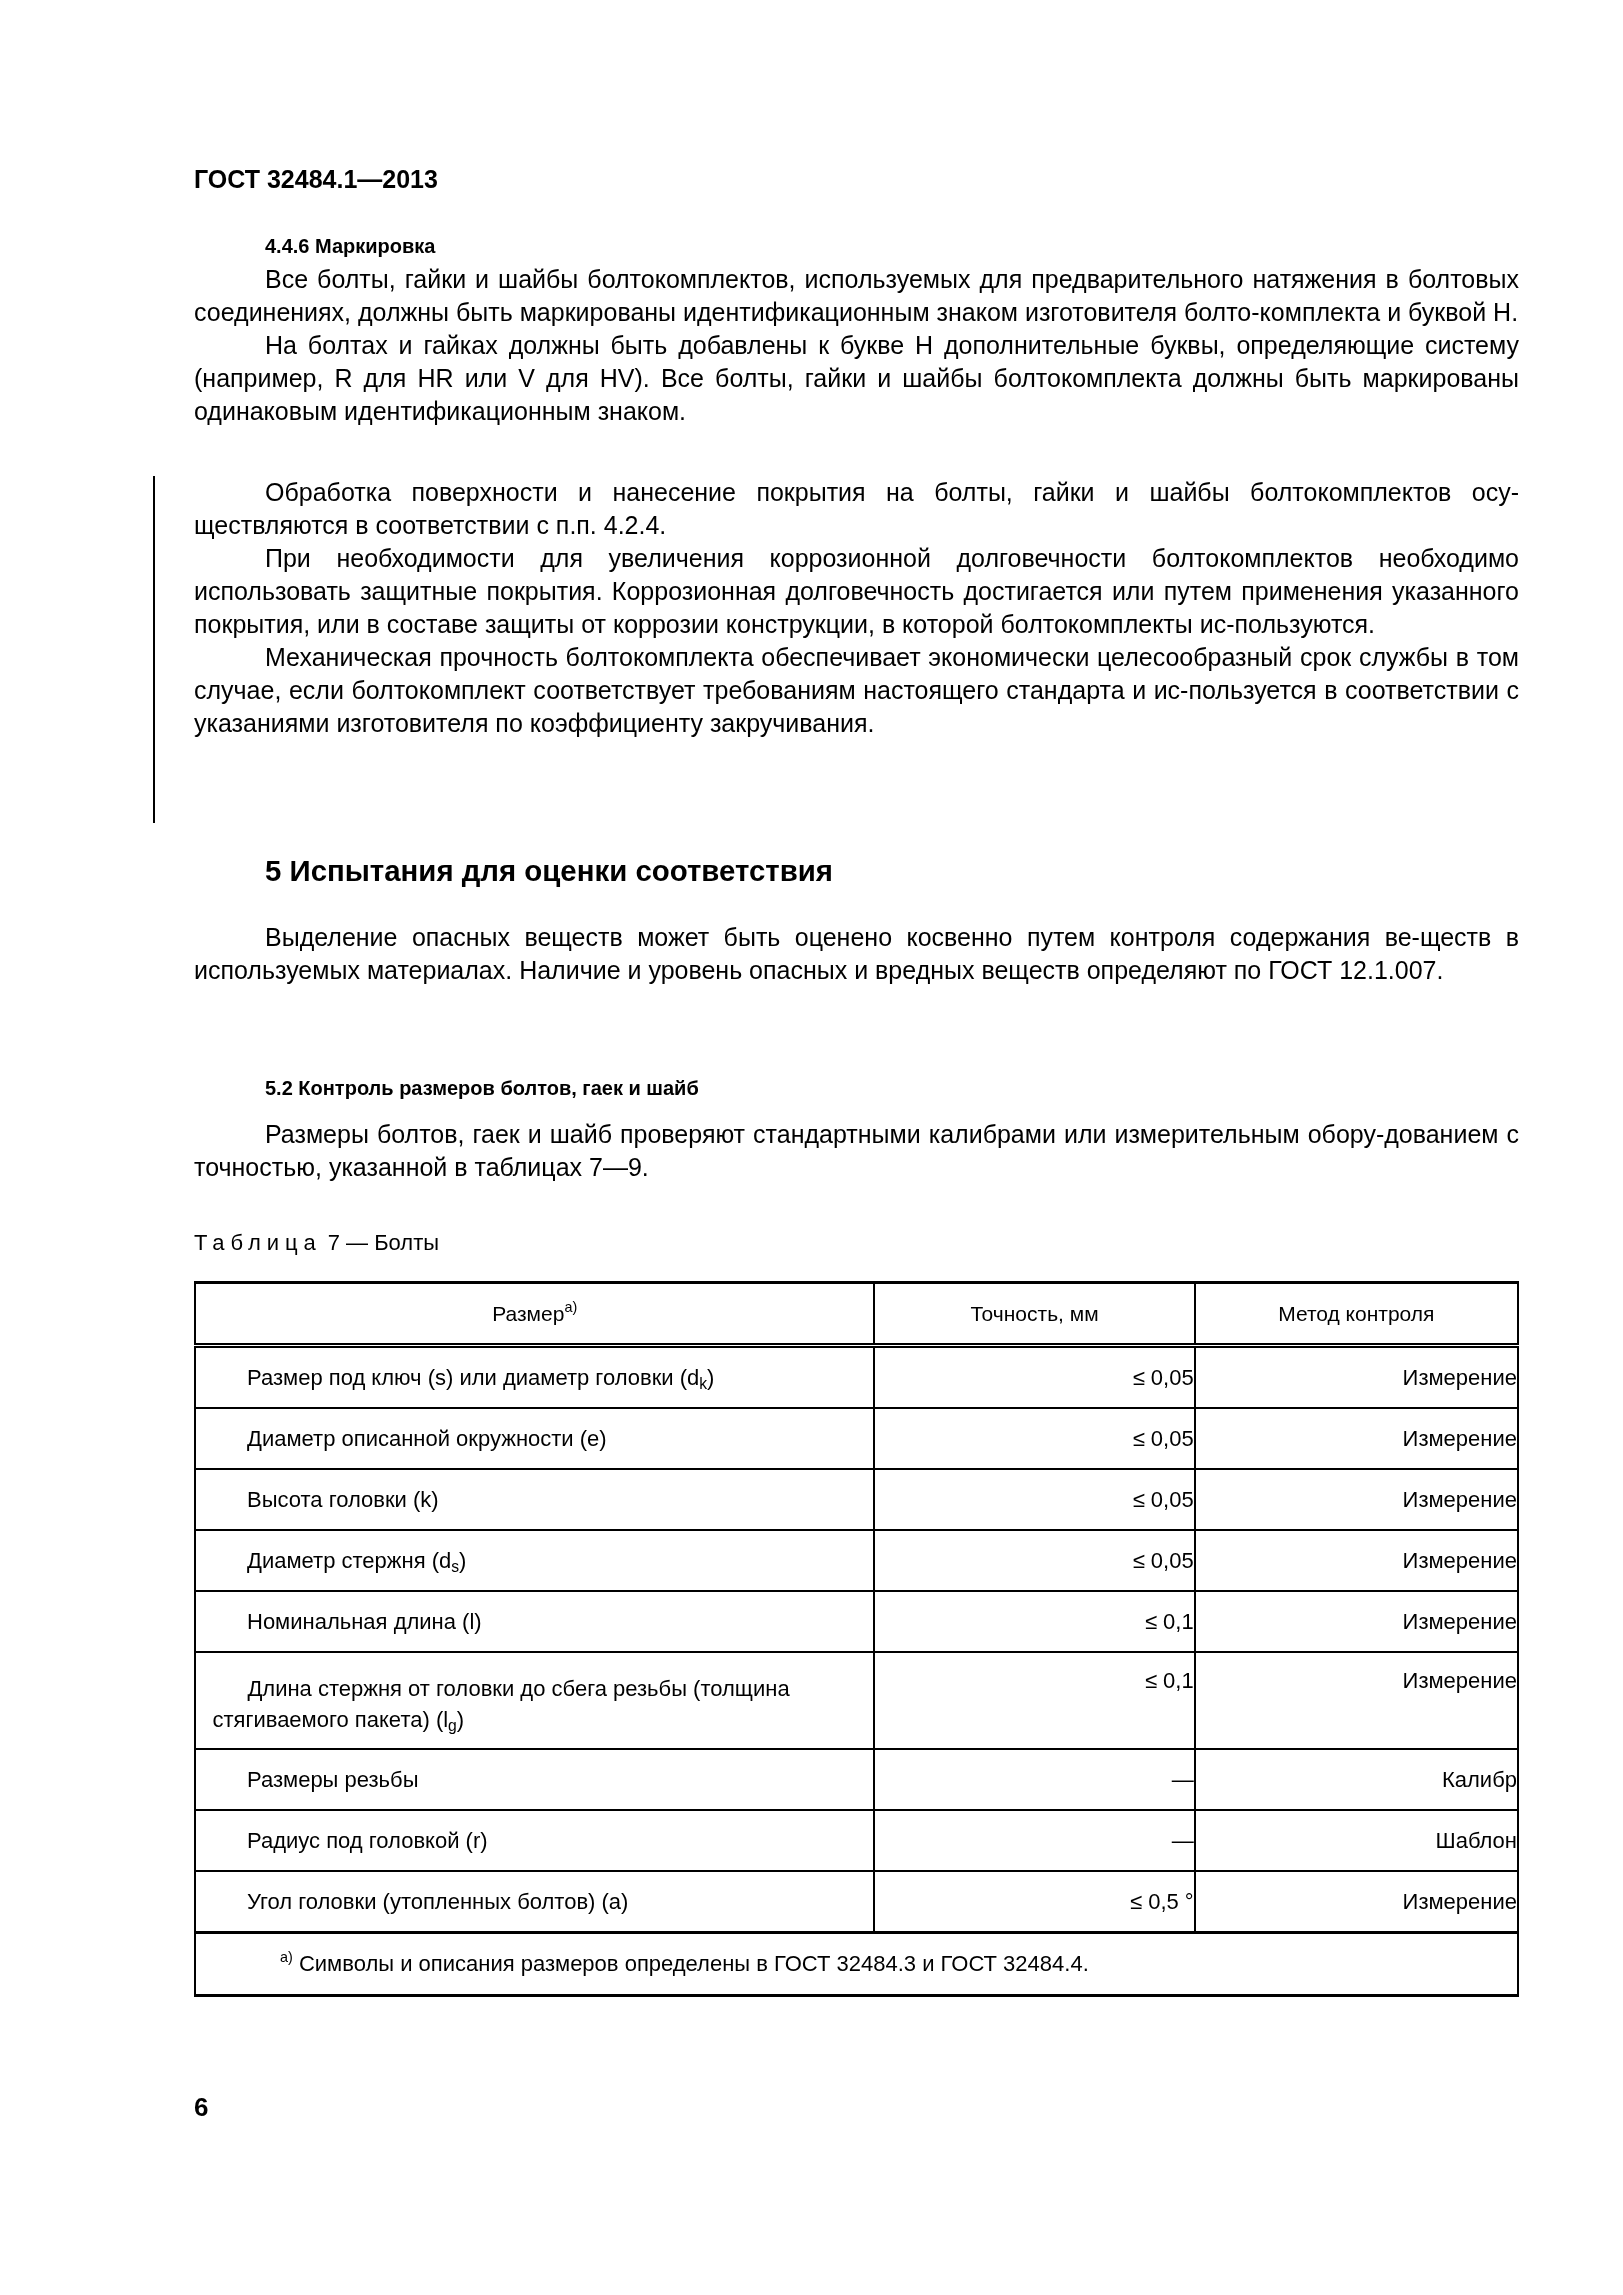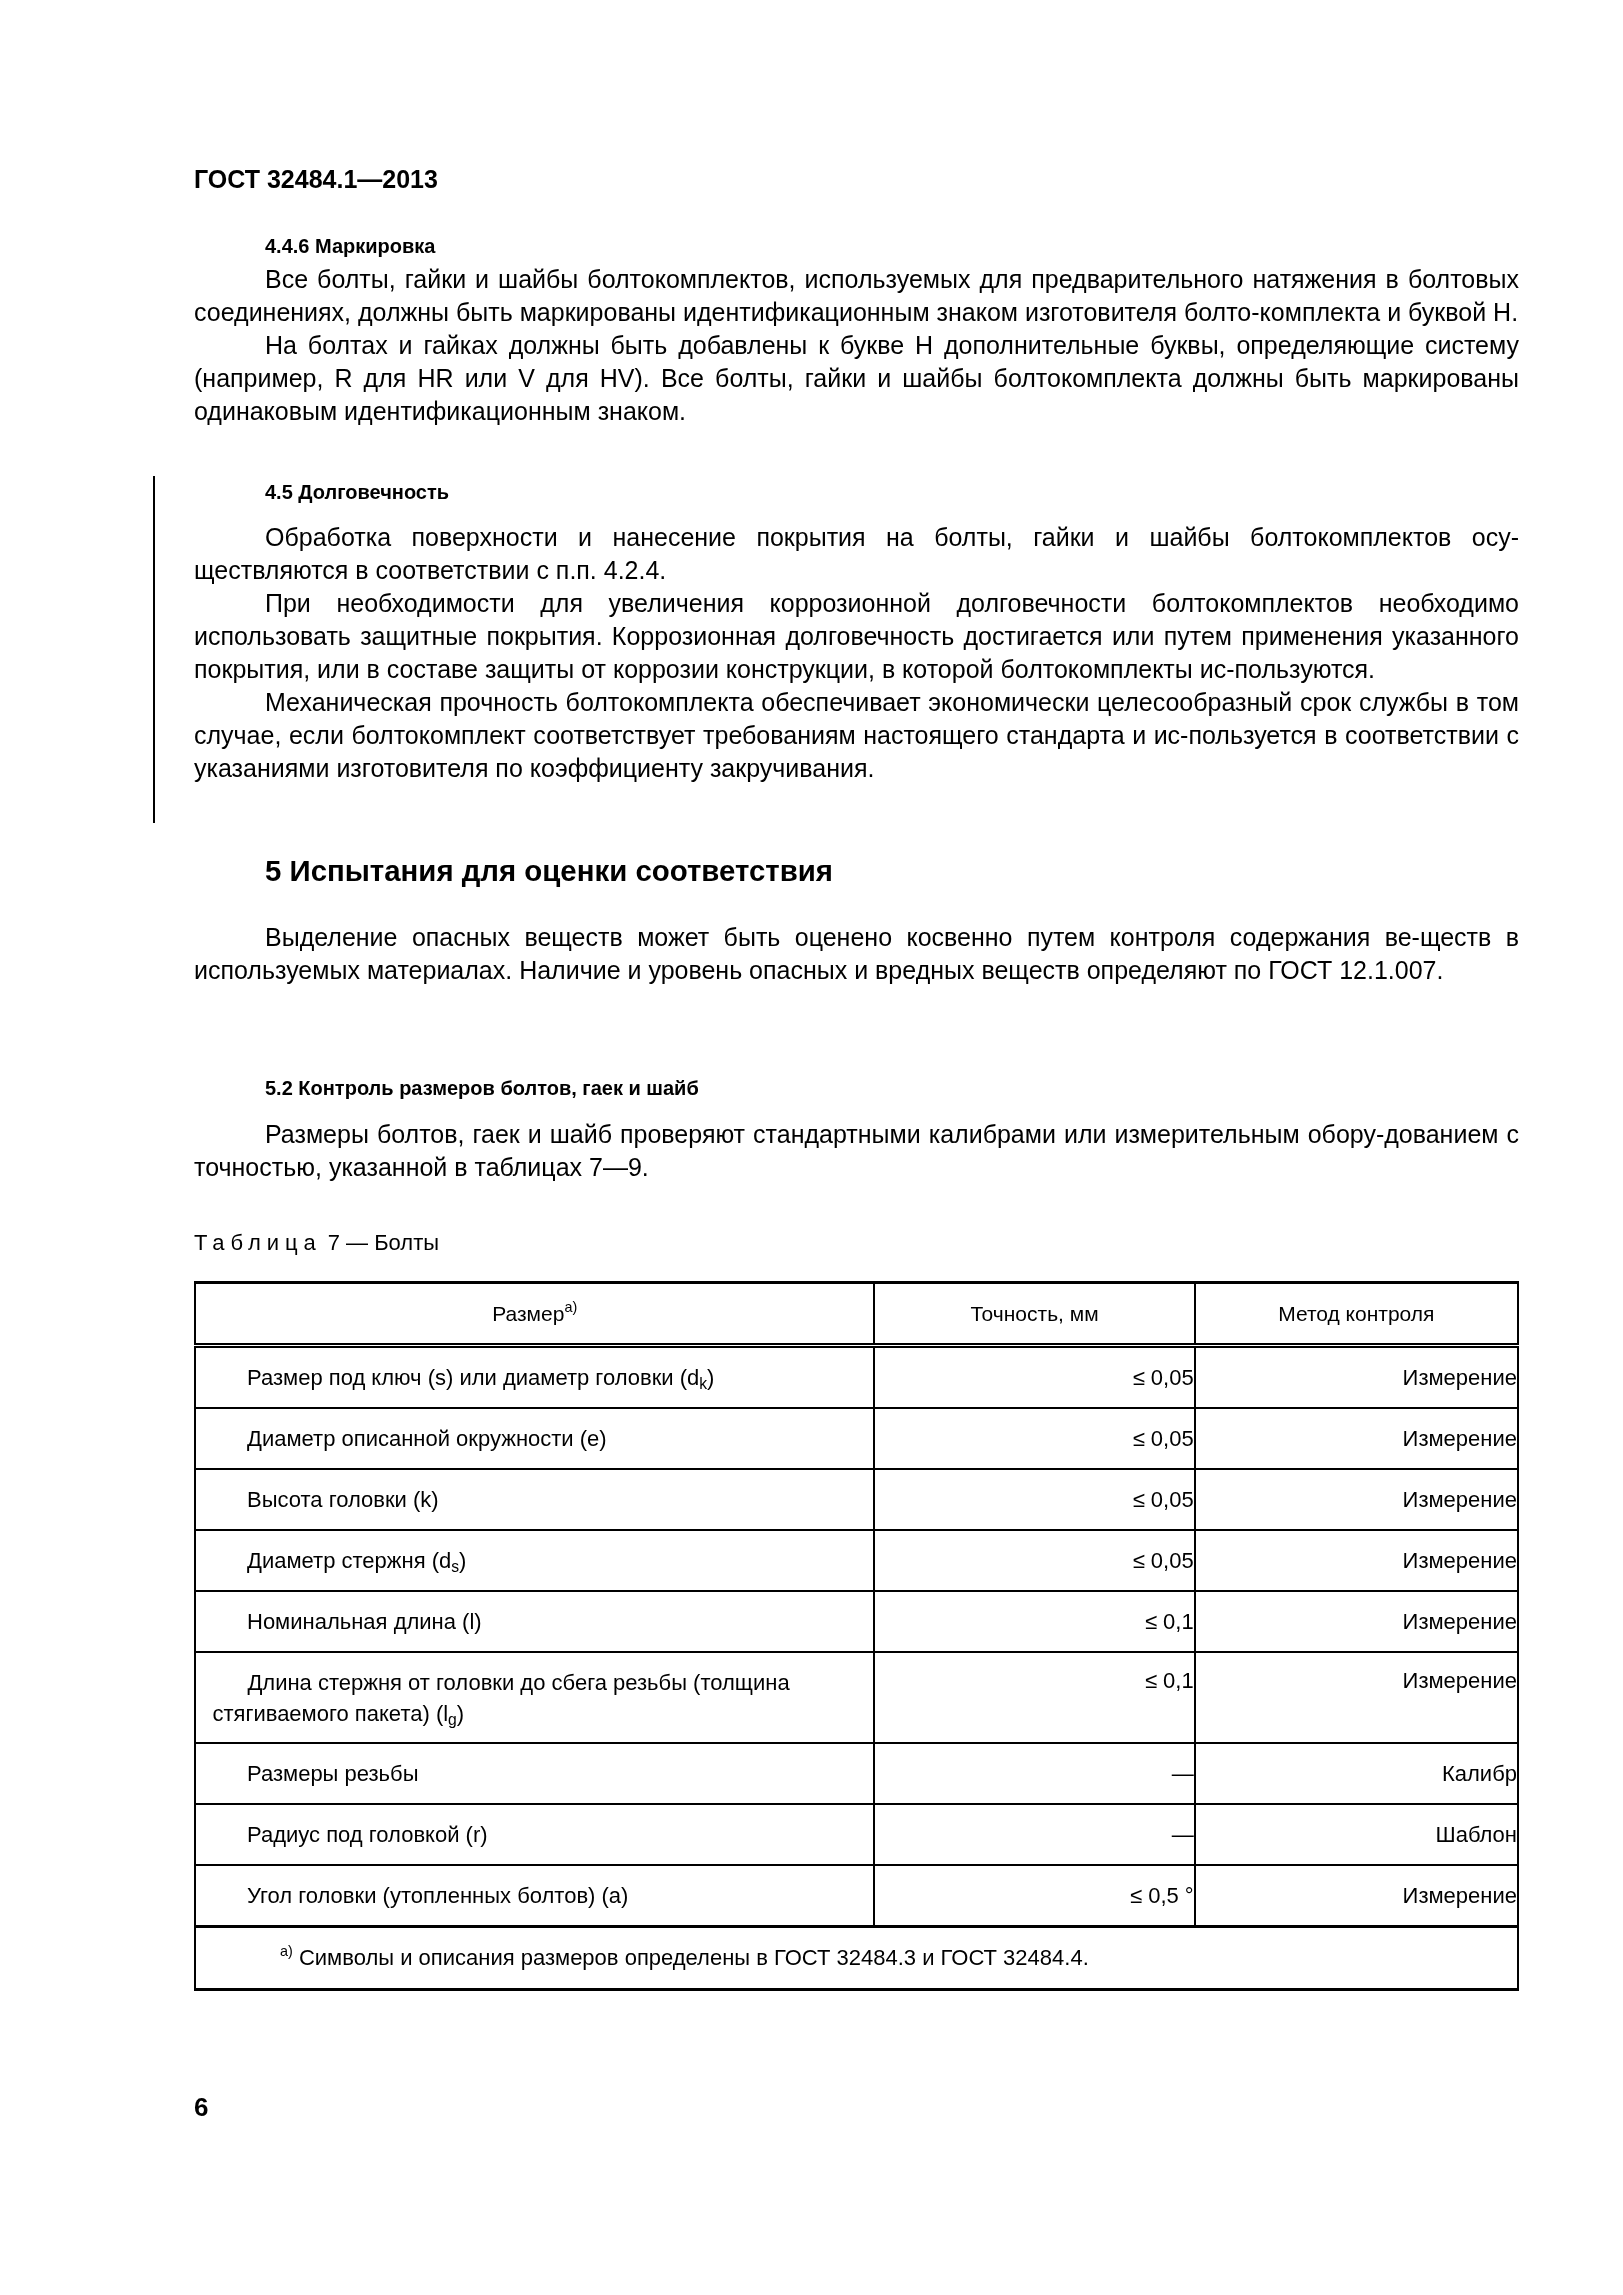--- a/index.html
+++ b/index.html
@@ -14,21 +14,21 @@
   .changebar { left: 153px; top: 476px; width: 2px; height: 347px; background: #000; }
   .tcap { left: 194px; top: 1230px; font-size: 22px; }
   .tcap .sp { letter-spacing: 5.9px; }
   table.t { position: absolute; left: 194px; top: 1281px; width: 1325px;
             border-collapse: collapse; font-size: 22px; }
   table.t td, table.t th { border: 2px solid #000; padding: 0; vertical-align: top; }
   table.t th { font-weight: normal; height: 59px; vertical-align: middle; text-align: center; font-size: 21px; }
   table.t thead tr th { border-bottom: 5.9px double #000; border-top: 3.3px solid #000; }
   table.t td { height: 59px; }
   table.t td.c1 { padding-left: 51px; line-height: 59px; }
-  table.t td.c1.two { padding-left: 16.4px; line-height: 31px; padding-top: 14px; height: 75px; text-indent: 35px; }
+  table.t td.c1.two { padding-left: 16.4px; line-height: 31px; padding-top: 20px; height: 75px; text-indent: 35px; }
   table.t td.c2, table.t td.c3 { text-align: right; line-height: 59px; }
   table.t td.c2.top, table.t td.c3.top { vertical-align: top; }
   table.t td.fn { padding-left: 84px; line-height: 60px; border-top: 3.9px solid #000; border-bottom: 3.3px solid #000; }
   sup { font-size: 14.4px; vertical-align: 9.2px; line-height: 0; }
   sub { font-size: 15.7px; vertical-align: -3.9px; line-height: 0; }
   .pnum { left: 194px; top: 2092px; font-size: 26px; font-weight: bold; }
 </style>
 </head>
 <body>
 
@@ -36,21 +36,20 @@
 
 <div class="abs col" style="top:230px;">
   <div class="h3">4.4.6 Маркировка</div>
   <p class="p">Все болты, гайки и шайбы болтокомплектов, используемых для предварительного натяжения в болтовых соединениях, должны быть маркированы идентификационным знаком изготовителя болто-комплекта и буквой H.</p>
   <p class="p">На болтах и гайках должны быть добавлены к букве H дополнительные буквы, определяющие систему (например, R для HR или V для HV). Все болты, гайки и шайбы болтокомплекта должны быть маркированы одинаковым идентификационным знаком.</p>
 </div>
 
 <div class="abs changebar"></div>
 
 <div class="abs col" style="top:476px;">
-  <div class="h3" style="margin-bottom:11.8px;">4.5 Долговечность</div>
   <p class="p">Обработка поверхности и нанесение покрытия на болты, гайки и шайбы болтокомплектов осу-ществляются в соответствии с п.п. 4.2.4.</p>
   <p class="p">При необходимости для увеличения коррозионной долговечности болтокомплектов необходимо использовать защитные покрытия. Коррозионная долговечность достигается или путем применения указанного покрытия, или в составе защиты от коррозии конструкции, в которой болтокомплекты ис-пользуются.</p>
   <p class="p">Механическая прочность болтокомплекта обеспечивает экономически целесообразный срок службы в том случае, если болтокомплект соответствует требованиям настоящего стандарта и ис-пользуется в соответствии с указаниями изготовителя по коэффициенту закручивания.</p>
 </div>
 
 <div class="abs col" style="top:851px;">
   <div class="h2">5 Испытания для оценки соответствия</div>
 </div>
 
 <div class="abs col" style="top:921px;">

